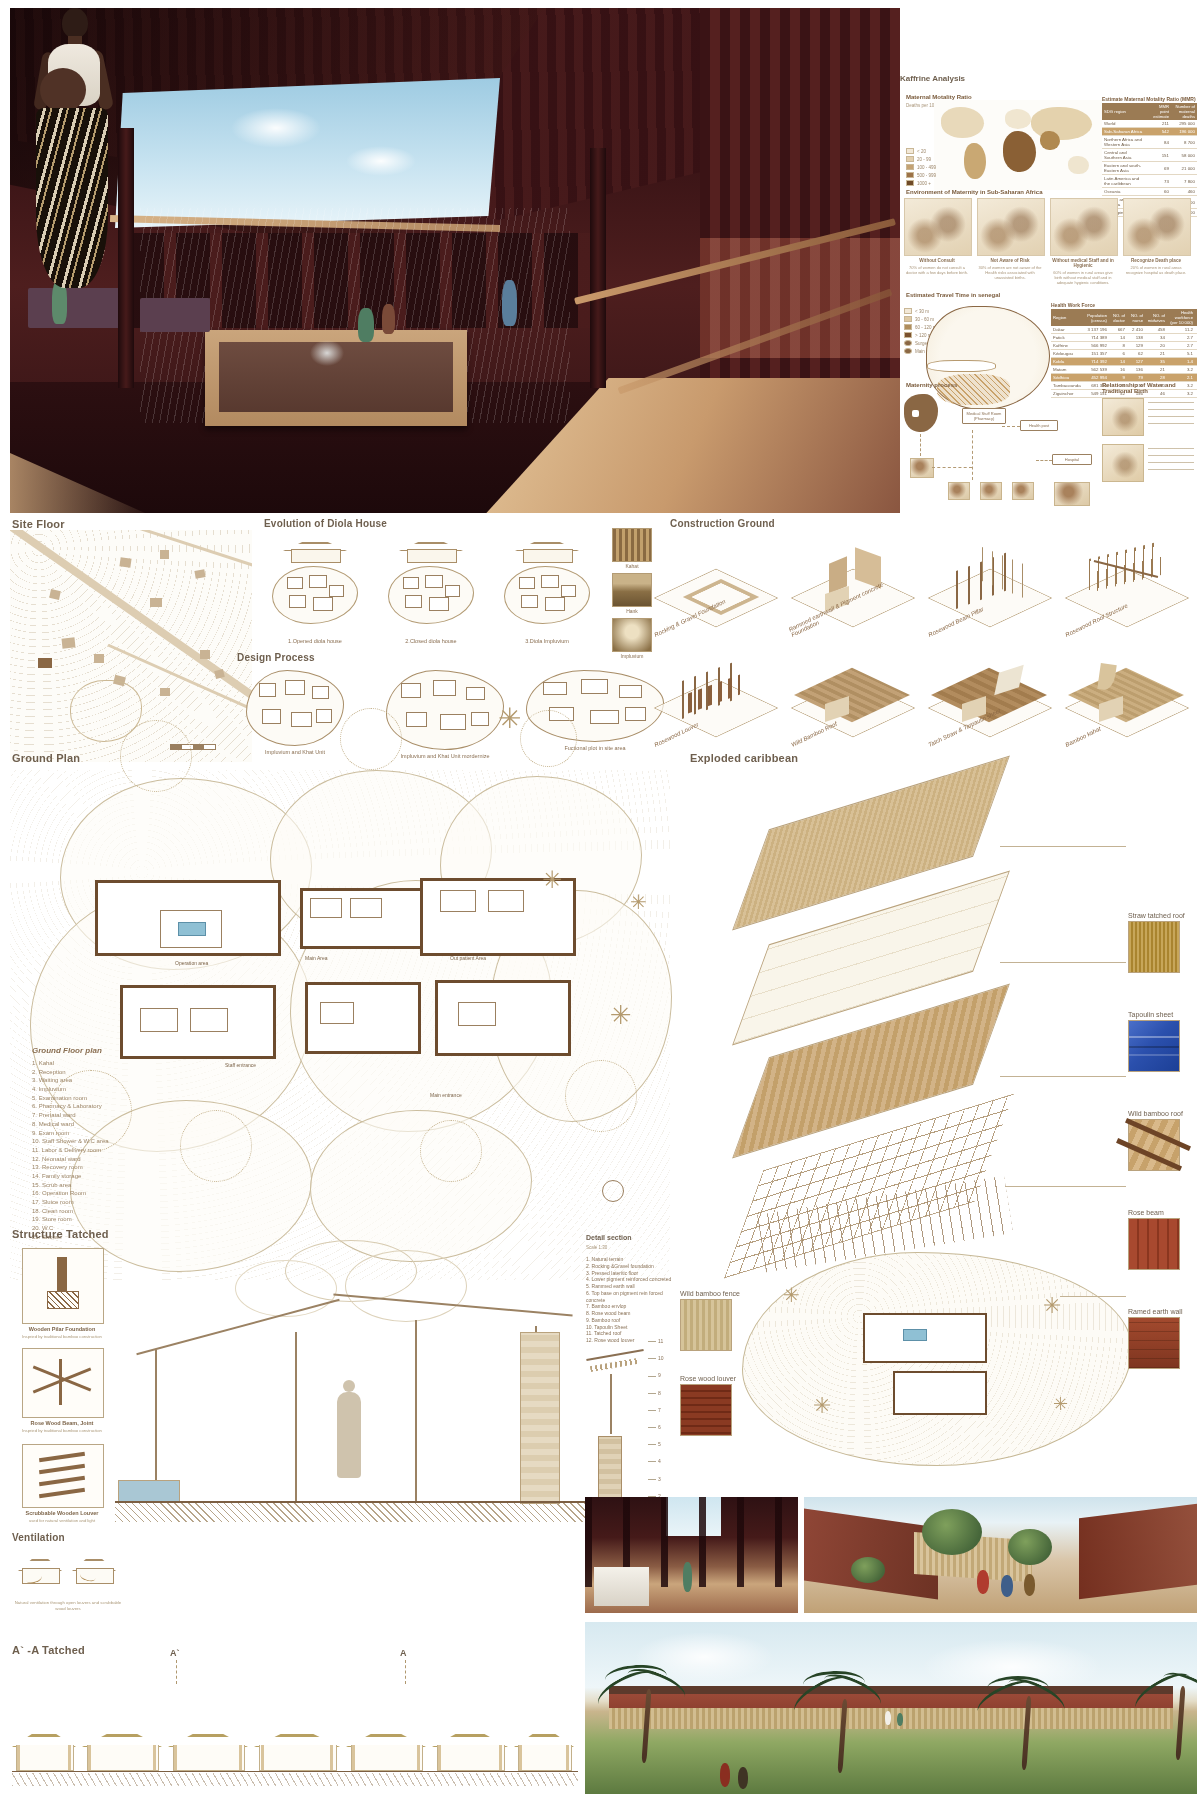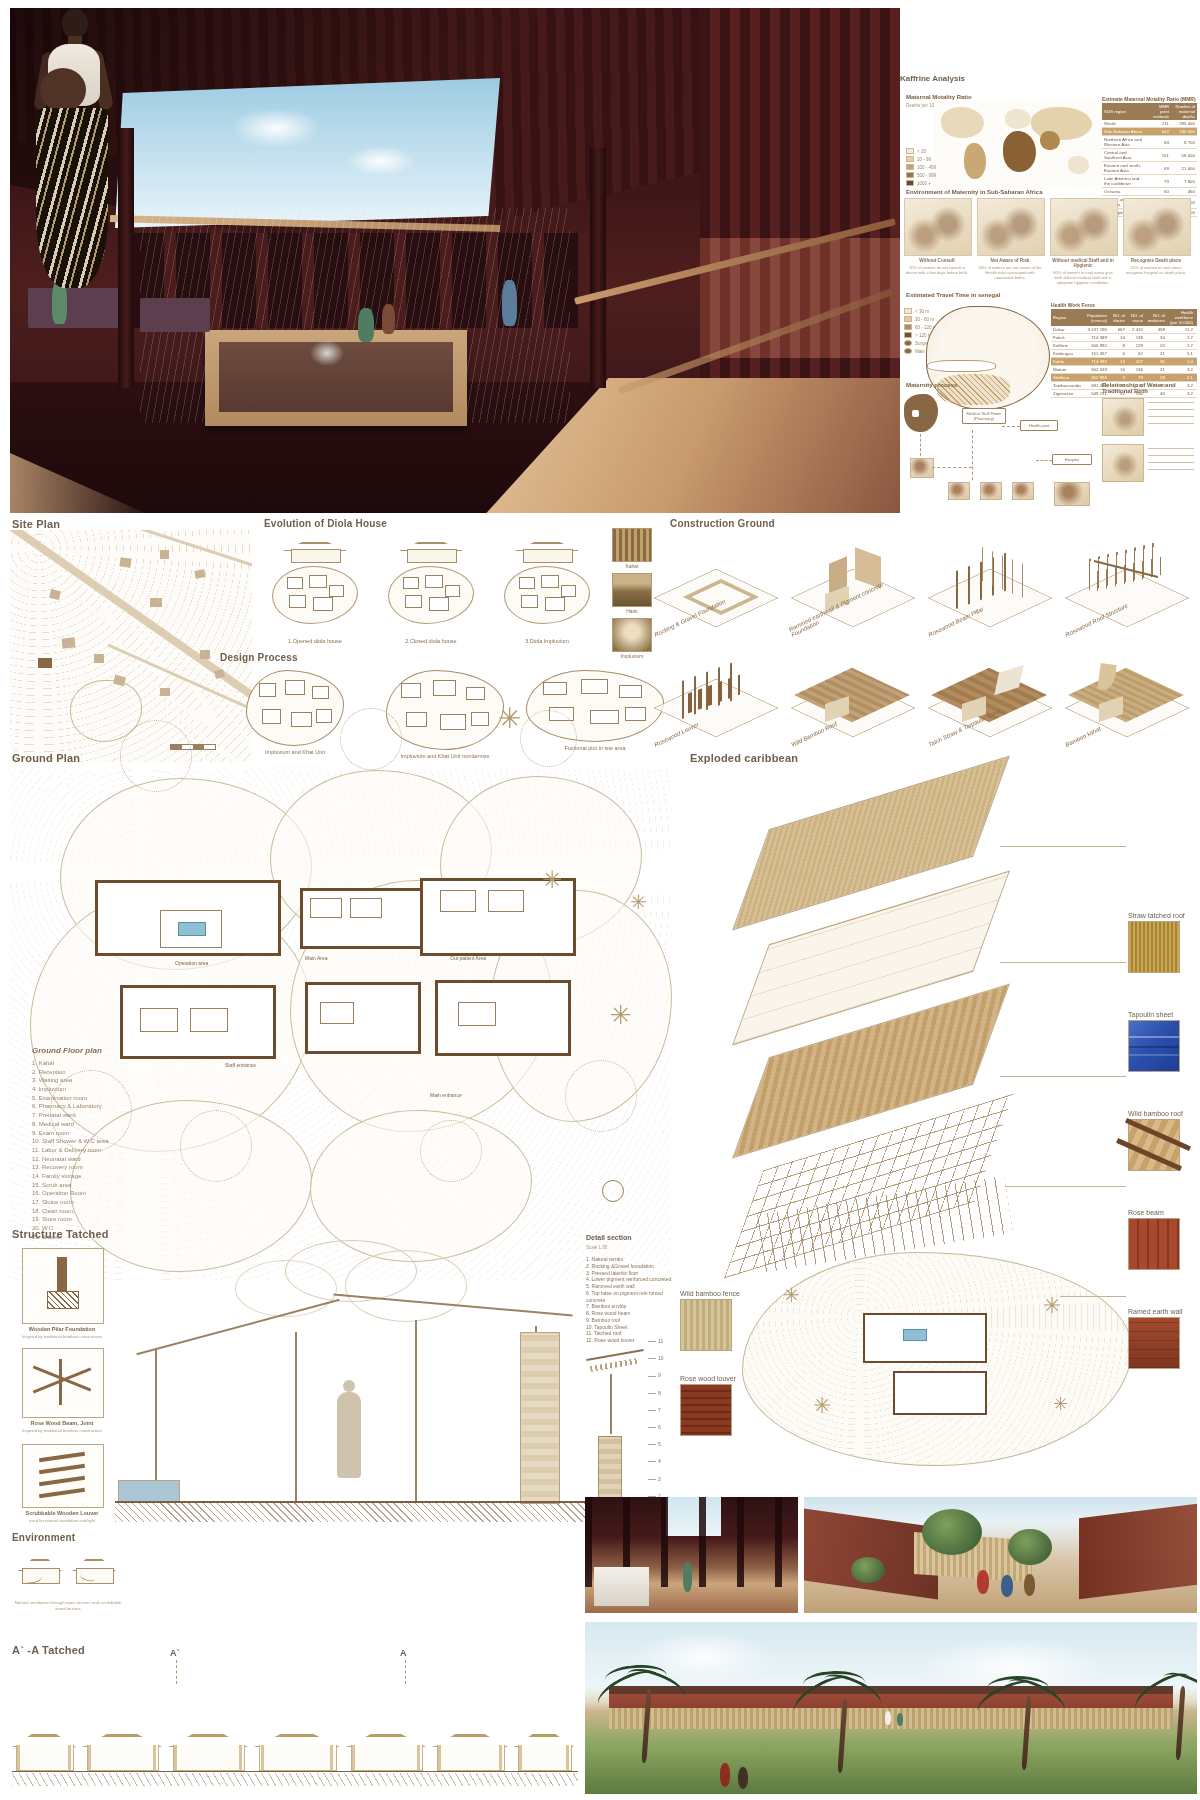--- a/index.html
+++ b/index.html
@@ -562,21 +562,21 @@
       <div class="picon" style="left:152px;top:92px;width:34px;height:22px;"></div>
     </div>
 
     <div class="t2" style="left:204px;top:310px;width:94px;">Relationship of Water and  Traditional Birth</div>
     <div class="water-p" style="left:204px;top:326px;"></div>
     <div class="cap-lines" style="left:250px;top:330px;width:46px;height:26px;"></div>
     <div class="water-p" style="left:204px;top:372px;"></div>
     <div class="cap-lines" style="left:250px;top:376px;width:46px;height:26px;"></div>
   </div>
 
-  <div class="sec-h" style="left:12px;top:518px;">Site Plan</div>
+  <div class="sec-h" style="left:12px;top:518px;">Site Floor</div>
   <div class="abs site-canvas">
     <div class="road" style="left:-30px;top:90px;width:340px;height:8px;transform:rotate(35deg);"></div>
     <div class="road" style="left:60px;top:10px;width:220px;height:3px;transform:rotate(18deg);border-radius:4px;"></div>
     <div class="road" style="left:90px;top:150px;width:180px;height:3px;transform:rotate(24deg);border-radius:4px;"></div>
     <div class="bldg" style="left:110px;top:28px;width:11px;height:9px;transform:rotate(8deg);"></div>
     <div class="bldg" style="left:150px;top:20px;width:9px;height:9px;"></div>
     <div class="bldg" style="left:185px;top:40px;width:10px;height:8px;transform:rotate(-10deg);"></div>
     <div class="bldg" style="left:40px;top:60px;width:10px;height:9px;transform:rotate(12deg);"></div>
     <div class="bldg" style="left:140px;top:68px;width:12px;height:9px;"></div>
     <div class="bldg" style="left:52px;top:108px;width:13px;height:10px;transform:rotate(-6deg);"></div>
@@ -645,21 +645,21 @@
       <div>
         <div class="chip ph-hank"></div>
         <div class="cl">Hank</div>
       </div>
       <div>
         <div class="chip ph-impl"></div>
         <div class="cl">Impluvium</div>
       </div>
     </div>
 
-  <div class="sec-h" style="left:220px;top:652px;font-size:10px;">Design Process</div>
+  <div class="sec-h" style="left:237px;top:652px;font-size:10px;">Design Process</div>
   <div class="abs" style="left:230px;top:670px;width:440px;height:92px;">
 
   <div class="dsg-cell" style="left: 10px; top: 0px; width: 110px;">
         <div class="dsg-blob" style="width: 96px; height: 74px;">
           <i style="left:12%;top:16%;width:16%;height:16%;"></i>
           <i style="left:40%;top:12%;width:18%;height:18%;"></i>
           <i style="left:68%;top:20%;width:15%;height:15%;"></i>
           <i style="left:16%;top:52%;width:17%;height:17%;"></i>
           <i style="left:46%;top:55%;width:20%;height:18%;"></i>
           <i style="left:72%;top:52%;width:14%;height:16%;"></i>
@@ -957,21 +957,21 @@
       <span>8</span>
       <span>7</span>
       <span>6</span>
       <span>5</span>
       <span>4</span>
       <span>3</span>
       <span>2</span>
       <span>1</span>
     </div>
 
-  <div class="sec-h" style="left:12px;top:1532px;font-size:10px;">Environment</div>
+  <div class="sec-h" style="left:12px;top:1532px;font-size:10px;">Ventilation</div>
   <div class="vent-d">
     <div class="vroof" style="left:0;top:4px;"></div>
     <div class="vbody" style="left:4px;top:20px;"></div>
     <div class="varrow" style="left:8px;top:26px;transform:rotate(-16deg);"></div>
     <div class="vroof" style="left:54px;top:4px;"></div>
     <div class="vbody" style="left:58px;top:20px;"></div>
     <div class="varrow" style="left:62px;top:24px;transform:rotate(14deg);"></div>
   </div>
   <div class="vent-cap">Natural ventilation through open louvers and scrubbable wood louvers</div>
 

